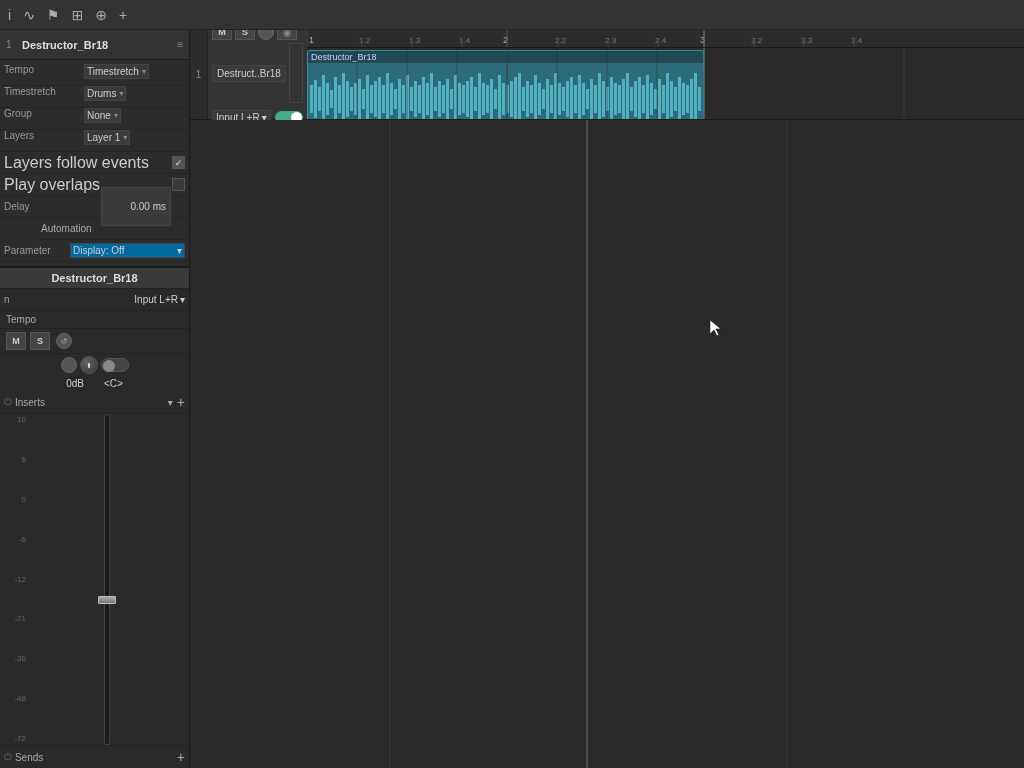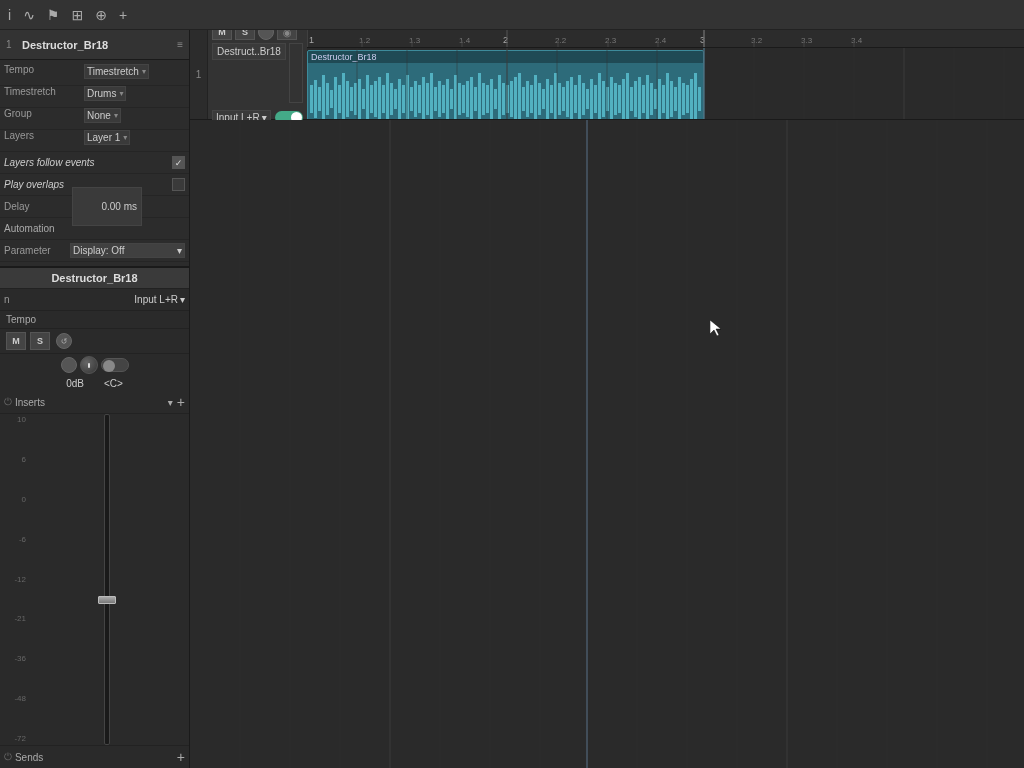--- a/index.html
+++ b/index.html
@@ -110,23 +110,22 @@
     }
     .checkbox-row {
       display: flex;
       align-items: center;
       height: 22px;
       padding: 0 4px;
       border-bottom: 1px solid #252525;
     }
     .checkbox-label {
       color: #ccc;
-      font-size: 10px;
-      flex: 1;
-      font-style: italic;
+      font-size: 16px;
+      flex: 1;
     }
     .checkbox-box {
       width: 13px;
       height: 13px;
       border: 1px solid #555;
       background: #3a3a3a;
       display: flex;
       align-items: center;
       justify-content: center;
       cursor: pointer;
@@ -143,57 +142,58 @@
     .delay-row {
       display: flex;
       align-items: center;
       height: 22px;
       padding: 0 4px;
       border-bottom: 1px solid #252525;
     }
     .delay-label {
       color: #999;
       font-size: 10px;
-      width: 68px;
+      width: 97px;
     }
     .delay-value {
       color: #ccc;
       font-size: 10px;
       background: #3a3a3a;
       border: 1px solid #444;
       padding: 13px 4px;
       text-align: right;
       width: 70px;
     }
 
     .automation-header {
       display: flex;
       align-items: center;
       height: 22px;
       padding: 0 4px;
       border-bottom: 1px solid #252525;
       color: #aaa;
       font-size: 10px;
+      margin-left: 37px;
     }
     .param-row {
       display: flex;
       align-items: center;
       height: 22px;
       padding: 0 4px;
       border-bottom: 1px solid #252525;
     }
     .param-label {
       color: #999;
       font-size: 10px;
       width: 66px;
     }
     .param-value {
       color: #ccc;
       font-size: 10px;
-      background: #404040;
+      background: #0369a1;
       border: 1px solid #444;
       padding: 1px 2px;
       flex: 1;
       display: flex;
       align-items: center;
       justify-content: space-between;
       cursor: pointer;
     }
 
     
@@ -678,21 +678,21 @@
         <span>1</span>
       </div>
       <div class="track-controls">
         <div style="display:flex;flex-direction:column;gap:3px;">
           <div style="display:flex;gap:3px;align-items:center;">
             <div class="track-ctrl-btn">M</div>
             <div class="track-ctrl-btn">S</div>
             <div class="record-btn"></div>
             <div class="monitor-btn">◉</div>
           </div>
-          <div style="display:flex;align-items:flex-start;gap:3px;">
+          <div style="display:flex;align-items:center;gap:3px;">
             <span class="track-name-plate">Destruct..Br18</span>
             <div style="width:14px;height:60px;background:#333;border:1px solid #444;"></div>
           </div>
           <div class="input-select-row">
             <div class="input-select">
               <span>Input L+R</span>
               <span>▾</span>
             </div>
             <div class="toggle-switch"></div>
           </div>

